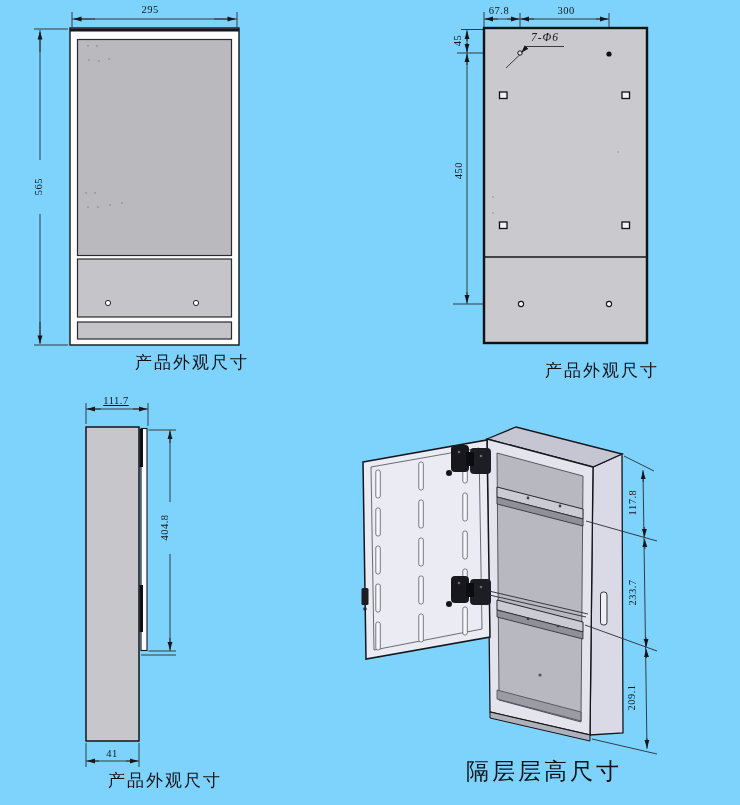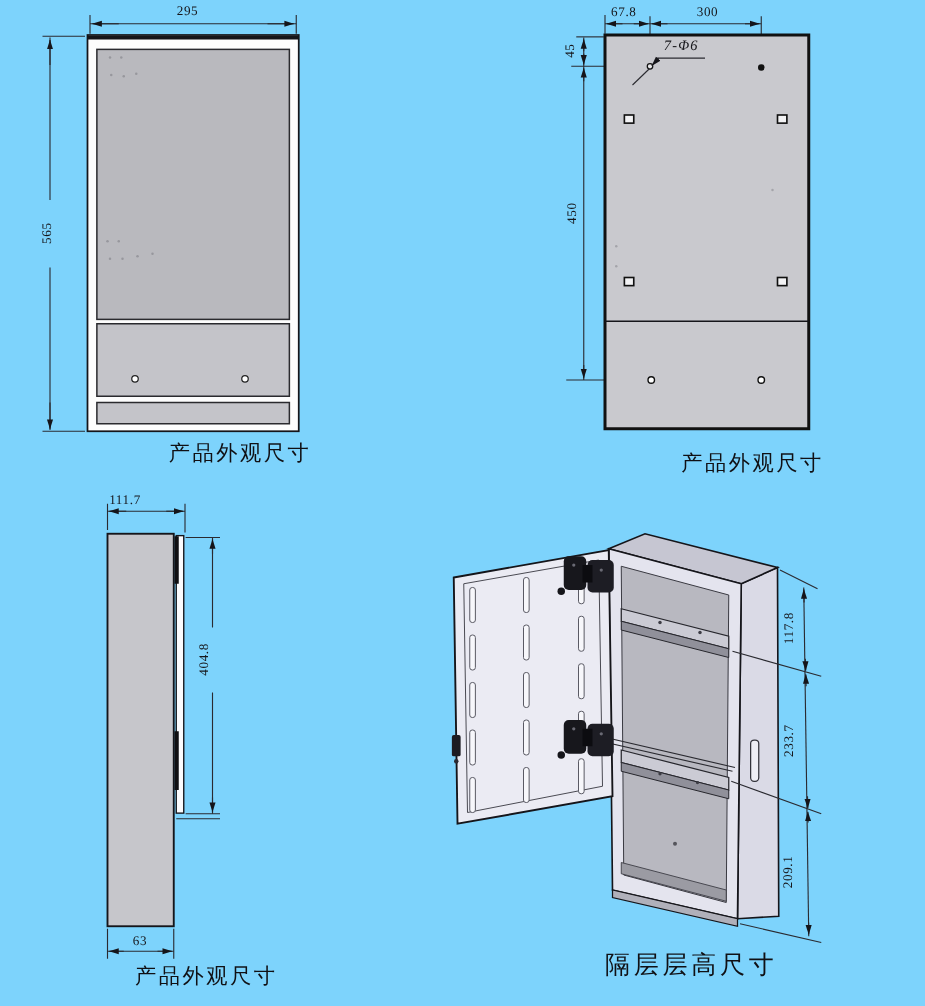--- a/index.html
+++ b/index.html
@@ -6,21 +6,21 @@
   .canvas{position:relative;width:740px;height:805px;background:#7dd3fc;overflow:hidden;
           font-family:"Liberation Serif","DejaVu Serif",serif;}
   svg{position:absolute;left:0;top:0;}
   .dim{position:absolute;width:56px;height:13px;line-height:13px;text-align:center;
        font:10.5px "Liberation Serif","DejaVu Serif",serif;color:#16161a;letter-spacing:.5px;}
   .dim.v{transform:rotate(-90deg);}
   .callout{position:absolute;width:56px;height:14px;line-height:14px;text-align:center;
        font:italic 11.5px "Liberation Serif","DejaVu Serif",serif;color:#16161a;letter-spacing:1px;}
   .caption{position:absolute;width:190px;height:22px;line-height:22px;text-align:right;
        font:17px "DejaVu Serif","Liberation Serif",serif;color:#101014;letter-spacing:2px;}
-  .caption.big{width:230px;font-size:20px;height:26px;line-height:26px;letter-spacing:3px;}
+  .caption.big{width:230px;font-size:23px;height:26px;line-height:26px;letter-spacing:3px;}
 </style>
 </head>
 <body>
 
 <div class="canvas">
 
 <svg width="740" height="805" viewBox="0 0 740 805">
   <defs>
     <marker id="arr" viewBox="0 0 10 8" refX="9.5" refY="4" markerWidth="9" markerHeight="7" orient="auto">
       <path d="M0,0.9 L10,4 L0,7.1 Z" fill="#15151a"></path>
@@ -215,23 +215,23 @@
 <div class="dim v" style="left:11px;top:180px;">565</div>
 <div class="caption" style="left:59px;top:351px;">产品外观尺寸</div>
 
 <div class="dim" style="left:471px;top:5px;">67.8</div>
 <div class="dim" style="left:538px;top:5px;">300</div>
 <div class="dim v" style="left:430px;top:34px;">45</div>
 <div class="dim v" style="left:431px;top:164px;">450</div>
 <div class="callout" style="left:517px;top:31px;">7-Φ6</div>
 <div class="caption" style="left:469px;top:359px;">产品外观尺寸</div>
 
-<div class="dim" style="left:72px;top:395px;">111.7</div>
+<div class="dim" style="left:88px;top:395px;text-decoration:underline;">111.7</div>
 <div class="dim v" style="left:137px;top:521px;">404.8</div>
-<div class="dim" style="left:84px;top:748px;">63</div>
+<div class="dim" style="left:84px;top:748px;">41</div>
 <div class="caption" style="left:32px;top:769px;">产品外观尺寸</div>
 
 <div class="dim v" style="left:605px;top:496px;">117.8</div>
 <div class="dim v" style="left:605px;top:586px;">233.7</div>
 <div class="dim v" style="left:604px;top:691px;">209.1</div>
 <div class="caption big" style="left:392px;top:758px;">隔层层高尺寸</div>
 
 </div>
 
 </body></html>

